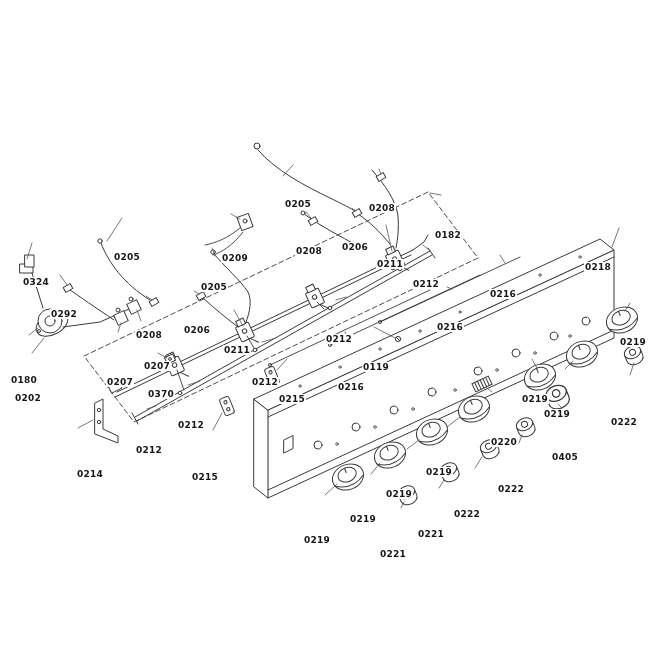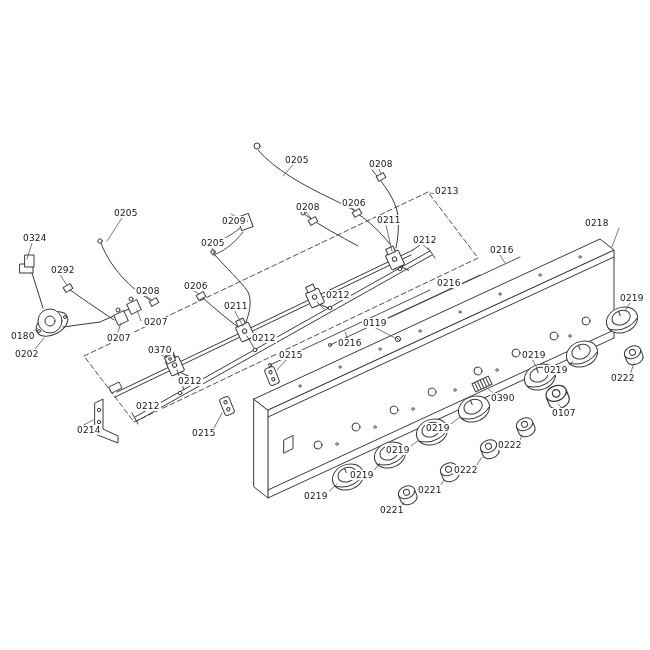--- a/index.html
+++ b/index.html
@@ -4,24 +4,25 @@
 <style>
   html,body{margin:0;padding:0;}
   body{
     width:650px;height:650px;background:#ffffff;
     font-family:"DejaVu Sans", "Liberation Sans", sans-serif;
   }
   .stage{position:relative;width:650px;height:650px;background:#ffffff;overflow:hidden;}
   .stage svg{position:absolute;left:0;top:0;}
   .callout{
     position:absolute;
-    font-size:9px;font-weight:400;line-height:10px;letter-spacing:.2px;
+    font-size:9px;font-weight:700;line-height:10px;letter-spacing:.2px;
     color:var(--label,#161616);
     background:#ffffff;padding:0 1px;
     white-space:nowrap;
+    margin-top:44px;
   }
 </style>
 </head>
 <body>
 
 <div class="stage">
 
 <svg width="650" height="650" viewBox="0 0 650 650">
   <defs>
     <g id="knob">
@@ -283,24 +284,24 @@
 <div class="callout" style="left:22px;top:233px">0324</div>
 <div class="callout" style="left:50px;top:265px">0292</div>
 <div class="callout" style="left:10px;top:331px">0180</div>
 <div class="callout" style="left:14px;top:349px">0202</div>
 <div class="callout" style="left:113px;top:208px">0205</div>
 <div class="callout" style="left:284px;top:155px">0205</div>
 <div class="callout" style="left:200px;top:238px">0205</div>
 <div class="callout" style="left:368px;top:159px">0208</div>
 <div class="callout" style="left:295px;top:202px">0208</div>
 <div class="callout" style="left:135px;top:286px">0208</div>
-<div class="callout" style="left:221px;top:216px">0209</div>
+<div class="callout" style="left:221px;top:209px">0209</div>
 <div class="callout" style="left:341px;top:198px">0206</div>
 <div class="callout" style="left:183px;top:281px">0206</div>
-<div class="callout" style="left:434px;top:186px">0213</div>
+<div class="callout" style="left:434px;top:186px">0182</div>
 <div class="callout" style="left:376px;top:215px">0211</div>
 <div class="callout" style="left:223px;top:301px">0211</div>
 <div class="callout" style="left:412px;top:235px">0212</div>
 <div class="callout" style="left:325px;top:290px">0212</div>
 <div class="callout" style="left:251px;top:333px">0212</div>
 <div class="callout" style="left:177px;top:376px">0212</div>
 <div class="callout" style="left:135px;top:401px">0212</div>
 <div class="callout" style="left:489px;top:245px">0216</div>
 <div class="callout" style="left:436px;top:278px">0216</div>
 <div class="callout" style="left:337px;top:338px">0216</div>
@@ -309,22 +310,22 @@
 <div class="callout" style="left:106px;top:333px">0207</div>
 <div class="callout" style="left:362px;top:318px">0119</div>
 <div class="callout" style="left:147px;top:345px">0370</div>
 <div class="callout" style="left:278px;top:350px">0215</div>
 <div class="callout" style="left:191px;top:428px">0215</div>
 <div class="callout" style="left:76px;top:425px">0214</div>
 <div class="callout" style="left:619px;top:293px">0219</div>
 <div class="callout" style="left:610px;top:373px">0222</div>
 <div class="callout" style="left:521px;top:350px">0219</div>
 <div class="callout" style="left:543px;top:365px">0219</div>
-<div class="callout" style="left:490px;top:393px">0390</div>
-<div class="callout" style="left:551px;top:408px">0107</div>
+<div class="callout" style="left:490px;top:393px">0220</div>
+<div class="callout" style="left:551px;top:408px">0405</div>
 <div class="callout" style="left:425px;top:423px">0219</div>
 <div class="callout" style="left:497px;top:440px">0222</div>
 <div class="callout" style="left:385px;top:445px">0219</div>
 <div class="callout" style="left:453px;top:465px">0222</div>
 <div class="callout" style="left:349px;top:470px">0219</div>
 <div class="callout" style="left:417px;top:485px">0221</div>
 <div class="callout" style="left:303px;top:491px">0219</div>
 <div class="callout" style="left:379px;top:505px">0221</div>
 
 </div>

